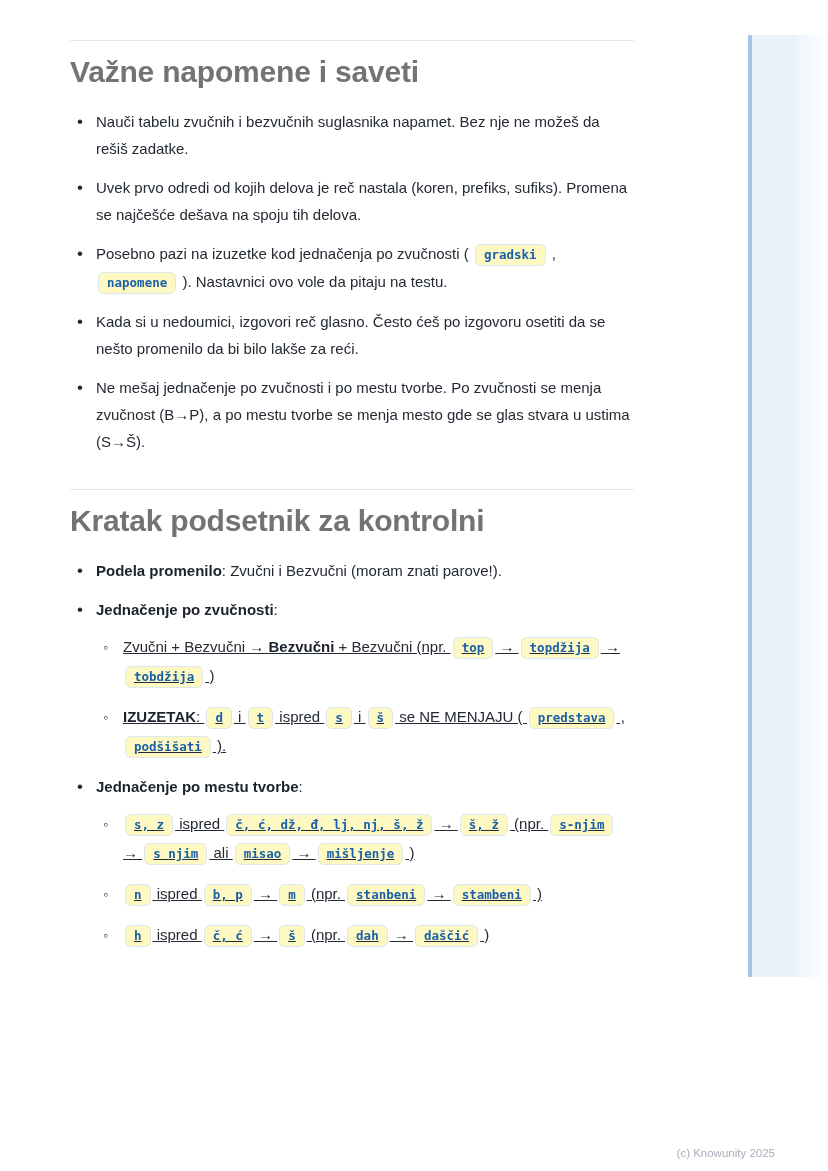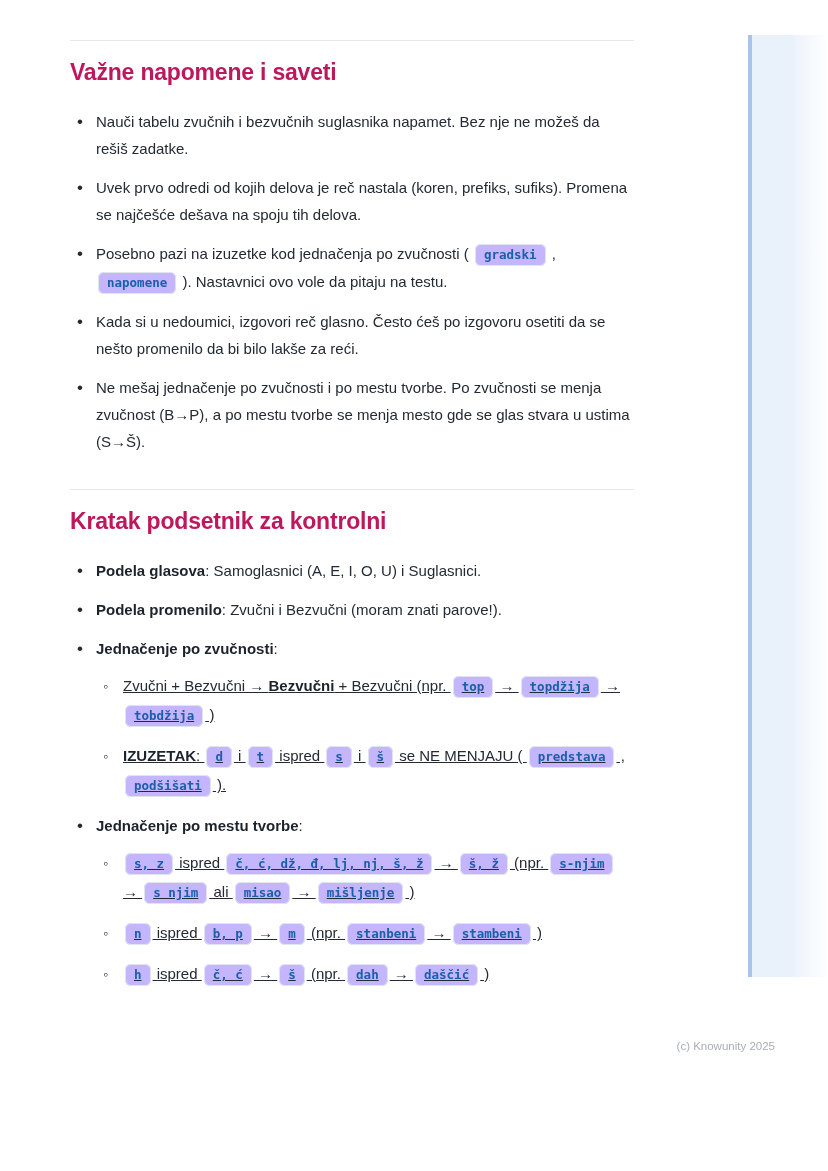--- a/index.html
+++ b/index.html
@@ -21,22 +21,22 @@
 
   .section { margin-bottom: 34px; }
   .divider {
     border: none;
     border-top: 1px solid #e6e8ec;
     margin: 0 0 16px 0;
   }
   .section + .section .divider { margin-top: 4px; }
 
   h2.title {
-    color: #be185d;
-    font-size: 23px;
+    color: #737373;
+    font-size: 30px;
     font-weight: bold;
     letter-spacing: -0.2px;
     margin: 0 0 21px 0;
     line-height: 30px;
   }
 
   ul.l1 { list-style: none; margin: 0; padding: 0; }
   li.l1 {
     position: relative;
     padding-left: 26px;
@@ -73,21 +73,21 @@
   li.l2:last-child, li.l1:last-child { margin-bottom: 0; }
 
   strong.b { font-weight: bold; color: #1d232d; }
 
   .chip {
     display: inline;
     font-family: "DejaVu Sans Mono", monospace;
     font-size: 12.5px;
     font-weight: bold;
     color: #1a5fa9;
-    background: #c4b5fd;
+    background: #fef9c3;
     border: 1px solid #dee6ef;
     border-radius: 6px;
     padding: 2px 8px 3px 8px;
     margin: 0 2px;
     box-decoration-break: clone;
     -webkit-box-decoration-break: clone;
   }
 
   .side-strip {
     position: absolute;
@@ -98,21 +98,21 @@
   }
   .side-fade {
     position: absolute;
     left: 794px; top: 35px;
     width: 34px; height: 942px;
     background: linear-gradient(to right, rgba(233,241,251,0.85), rgba(255,255,255,0));
   }
 
   .footer {
     position: absolute;
-    left: 0; top: 1040px;
+    left: 0; top: 1147px;
     width: 828px;
     box-sizing: border-box;
     padding-right: 53px;
     text-align: right;
     color: #a8aeb8;
     font-size: 11.5px;
   }
 </style>
 </head>
 <body>
@@ -128,21 +128,20 @@
             <li class="l1"><span class="t">Uvek prvo odredi od kojih delova je reč nastala (koren, prefiks, sufiks). Promena se najčešće dešava na spoju tih delova.</span></li>
             <li class="l1"><span class="t">Posebno pazi na izuzetke kod jednačenja po zvučnosti ( </span><span class="chip">gradski</span><span class="t"> , </span><span class="chip">napomene</span><span class="t"> ). Nastavnici ovo vole da pitaju na testu.</span></li>
             <li class="l1"><span class="t">Kada si u nedoumici, izgovori reč glasno. Često ćeš po izgovoru osetiti da se nešto promenilo da bi bilo lakše za reći.</span></li>
             <li class="l1"><span class="t">Ne mešaj jednačenje po zvučnosti i po mestu tvorbe. Po zvučnosti se menja zvučnost (B→P), a po mestu tvorbe se menja mesto gde se glas stvara u ustima (S→Š).</span></li>
           </ul>
         </section>
         <section class="section">
           <hr class="divider">
           <h2 class="title">Kratak podsetnik za kontrolni</h2>
           <ul class="l1">
-            <li class="l1"><strong class="b">Podela glasova</strong><span class="t">: Samoglasnici (A, E, I, O, U) i Suglasnici.</span></li>
             <li class="l1"><strong class="b">Podela promenilo</strong><span class="t">: Zvučni i Bezvučni (moram znati parove!).</span></li>
             <li class="l1"><strong class="b">Jednačenje po zvučnosti</strong><span class="t">:</span><ul class="l2">
                 <li class="l2"><span class="t">Zvučni + Bezvučni → </span><strong class="b">Bezvučni</strong><span class="t"> + Bezvučni (npr. </span><span class="chip">top</span><span class="t"> → </span><span class="chip">topdžija</span><span class="t"> → </span><span class="chip">tobdžija</span><span class="t"> )</span></li>
                 <li class="l2"><strong class="b">IZUZETAK</strong><span class="t">: </span><span class="chip">d</span><span class="t"> i </span><span class="chip">t</span><span class="t"> ispred </span><span class="chip">s</span><span class="t"> i </span><span class="chip">š</span><span class="t"> se NE MENJAJU ( </span><span class="chip">predstava</span><span class="t"> , </span><span class="chip">podšišati</span><span class="t"> ).</span></li>
               </ul></li>
             <li class="l1"><strong class="b">Jednačenje po mestu tvorbe</strong><span class="t">:</span><ul class="l2">
                 <li class="l2"><span class="chip">s, z</span><span class="t"> ispred </span><span class="chip">č, ć, dž, đ, lj, nj, š, ž</span><span class="t"> → </span><span class="chip">š, ž</span><span class="t"> (npr. </span><span class="chip">s-njim</span><span class="t"> → </span><span class="chip">s njim</span><span class="t"> ali </span><span class="chip">misao</span><span class="t"> → </span><span class="chip">mišljenje</span><span class="t"> )</span></li>
                 <li class="l2"><span class="chip">n</span><span class="t"> ispred </span><span class="chip">b, p</span><span class="t"> → </span><span class="chip">m</span><span class="t"> (npr. </span><span class="chip">stanbeni</span><span class="t"> → </span><span class="chip">stambeni</span><span class="t"> )</span></li>
                 <li class="l2"><span class="chip">h</span><span class="t"> ispred </span><span class="chip">č, ć</span><span class="t"> → </span><span class="chip">š</span><span class="t"> (npr. </span><span class="chip">dah</span><span class="t"> → </span><span class="chip">daščić</span><span class="t"> )</span></li>
               </ul></li>

